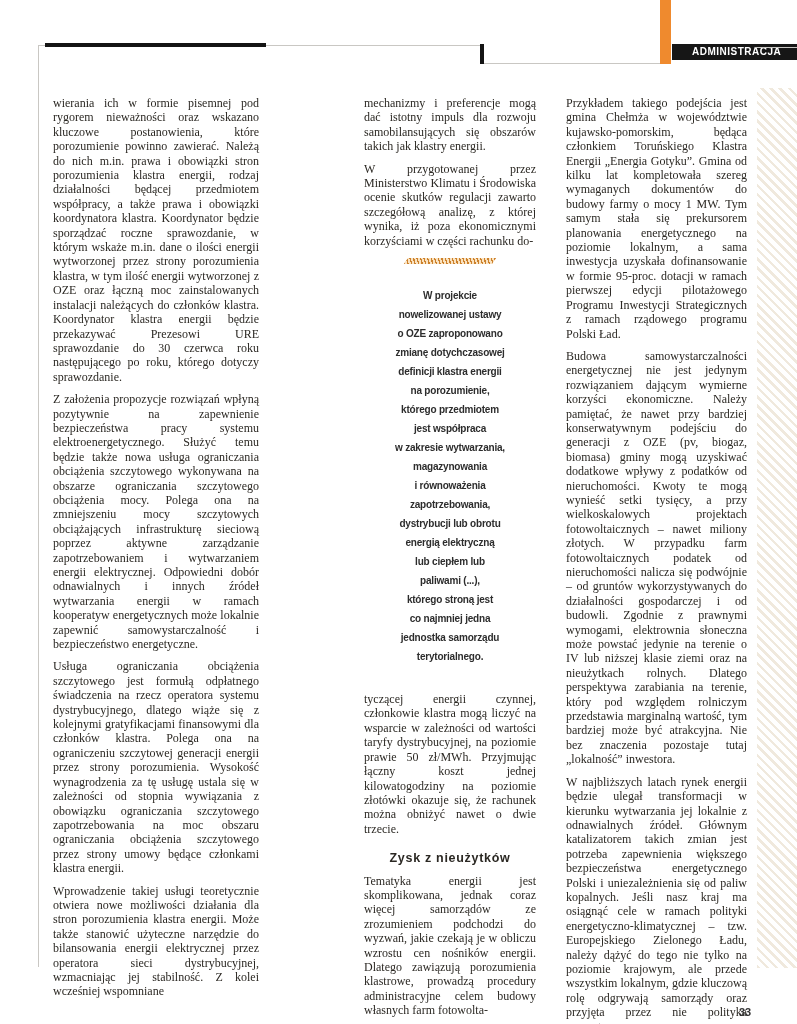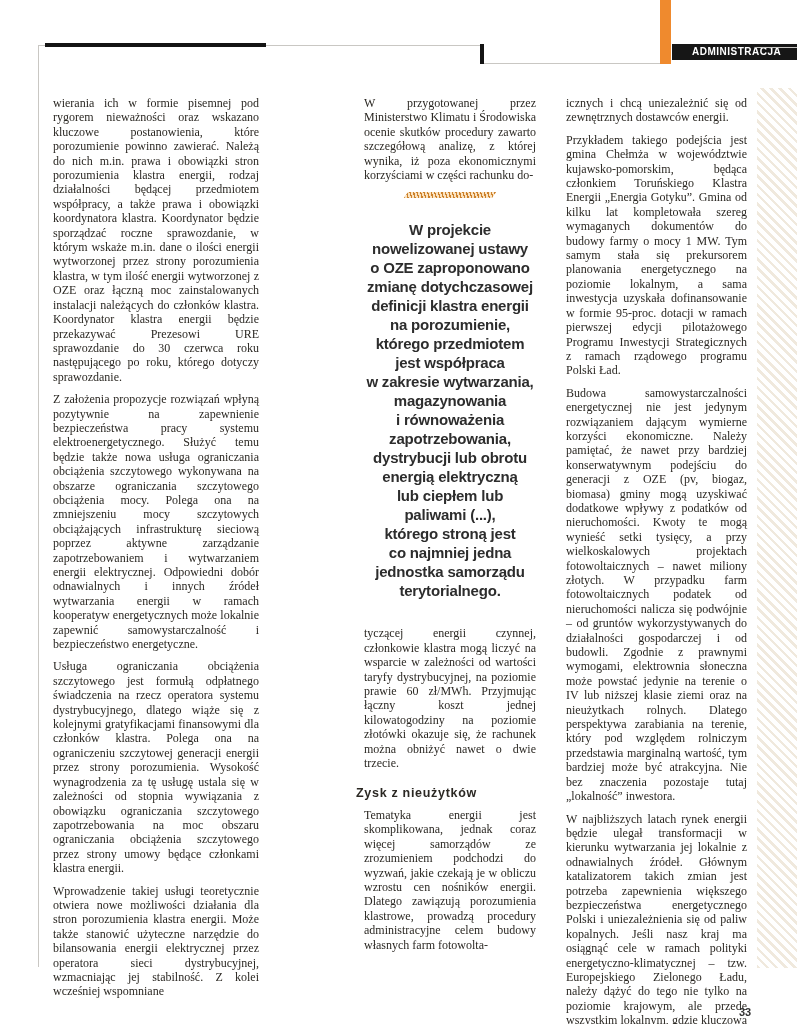--- a/index.html
+++ b/index.html
@@ -38,28 +38,28 @@
 
   .squiggle {
     width:88px; height:6px; margin:10px auto 14px;
     background-color:#edbe85;
     background-image:repeating-linear-gradient(45deg, rgba(198,118,28,0.85) 0 1px, rgba(252,231,199,0.9) 1px 2.5px);
     transform:skewX(-35deg);
   }
 
   .pull-quote {
     font-family:"Liberation Sans", sans-serif; font-weight:bold;
-    font-size:15px; line-height:19px; letter-spacing:-0.2px;
+    font-size:10px; line-height:19px; letter-spacing:-0.2px;
     text-align:center; white-space:pre-line; color:#2d2d2d;
     margin:22px 0 26px;
   }
 
   .subhead {
     font-family:"Liberation Sans", sans-serif; font-weight:bold;
-    font-size:12.5px; letter-spacing:0.7px; text-align:left;
+    font-size:12.5px; letter-spacing:0.7px; text-align:center;
     margin:15px 0 4px;
   }
 
   .footnote {
     font-family:"Liberation Sans", sans-serif; font-style:italic; font-weight:bold;
     font-size:11px; line-height:15px; text-align:left; margin-top:5px; color:#2b2823;
   }
 
   .page-number {
     position:absolute; left:739px; top:1006px;
@@ -83,21 +83,22 @@
   <div class="hatch"></div>
 
   <div class="col col-1">
     <p>wierania ich w formie pisemnej pod rygorem nieważności oraz wskazano kluczowe postanowienia, które porozumienie powinno zawierać. Należą do nich m.in. prawa i obowiązki stron porozumienia klastra energii, rodzaj działalności będącej przedmiotem współpracy, a także prawa i obowiązki koordynatora klastra. Koordynator będzie sporządzać roczne sprawozdanie, w którym wskaże m.in. dane o ilości energii wytworzonej przez strony porozumienia klastra, w tym ilość energii wytworzonej z OZE oraz łączną moc zainstalowanych instalacji należących do członków klastra. Koordynator klastra energii będzie przekazywać Prezesowi URE sprawozdanie do 30 czerwca roku następującego po roku, którego dotyczy sprawozdanie.</p>
     <p>Z założenia propozycje rozwiązań wpłyną pozytywnie na zapewnienie bezpieczeństwa pracy systemu elektroenergetycznego. Służyć temu będzie także nowa usługa ograniczania obciążenia szczytowego wykonywana na obszarze ograniczania szczytowego obciążenia mocy. Polega ona na zmniejszeniu mocy szczytowych obciążających infrastrukturę sieciową poprzez aktywne zarządzanie zapotrzebowaniem i wytwarzaniem energii elektrycznej. Odpowiedni dobór odnawialnych i innych źródeł wytwarzania energii w ramach kooperatyw energetycznych może lokalnie zapewnić samowystarczalność i bezpieczeństwo energetyczne.</p>
     <p>Usługa ograniczania obciążenia szczytowego jest formułą odpłatnego świadczenia na rzecz operatora systemu dystrybucyjnego, dlatego wiąże się z kolejnymi gratyfikacjami finansowymi dla członków klastra. Polega ona na ograniczeniu szczytowej generacji energii przez strony porozumienia. Wysokość wynagrodzenia za tę usługę ustala się w zależności od stopnia wywiązania z obowiązku ograniczania szczytowego zapotrzebowania na moc obszaru ograniczania obciążenia szczytowego przez strony umowy będące członkami klastra energii.</p>
     <p>Wprowadzenie takiej usługi teoretycznie otwiera nowe możliwości działania dla stron porozumienia klastra energii. Może także stanowić użyteczne narzędzie do bilansowania energii elektrycznej przez operatora sieci dystrybucyjnej, wzmacniając jej stabilność. Z kolei wcześniej wspomniane</p>
   </div>
 
   <div class="col col-2">
-    <p>W przygotowanej przez Ministerstwo Klimatu i Środowiska ocenie skutków procedury zawarto szczegółową analizę, z której wynika, iż poza ekonomicznymi korzyściami w części rachunku do-</p>
+    <p>mechanizmy i preferencje mogą dać istotny impuls dla rozwoju samobilansujących się obszarów takich jak klastry energii.</p>
+    <p>W przygotowanej przez Ministerstwo Klimatu i Środowiska ocenie skutków regulacji zawarto szczegółową analizę, z której wynika, iż poza ekonomicznymi korzyściami w części rachunku do-</p>
     <div class="squiggle"></div>
     <div class="pull-quote">W projekcie
 nowelizowanej ustawy
 o OZE zaproponowano
 zmianę dotychczasowej
 definicji klastra energii
 na porozumienie,
 którego przedmiotem
 jest współpraca
 w zakresie wytwarzania,
@@ -105,27 +106,26 @@
 i równoważenia
 zapotrzebowania,
 dystrybucji lub obrotu
 energią elektryczną
 lub ciepłem lub
 paliwami (...),
 którego stroną jest
 co najmniej jedna
 jednostka samorządu
 terytorialnego.</div>
-    <p>tyczącej energii czynnej, członkowie klastra mogą liczyć na wsparcie w zależności od wartości taryfy dystrybucyjnej, na poziomie prawie 60 zł/MWh. Przyjmując łączny koszt jednej kilowatogodziny na poziomie złotówki okazuje się, że rachunek można obniżyć nawet o dwie trzecie.</p>
+    <p>tyczącej energii czynnej, członkowie klastra mogą liczyć na wsparcie w zależności od wartości taryfy dystrybucyjnej, na poziomie prawie 50 zł/MWh. Przyjmując łączny koszt jednej kilowatogodziny na poziomie złotówki okazuje się, że rachunek można obniżyć nawet o dwie trzecie.</p>
     <div class="subhead">Zysk z nieużytków</div>
     <p>Tematyka energii jest skomplikowana, jednak coraz więcej samorządów ze zrozumieniem podchodzi do wyzwań, jakie czekają je w obliczu wzrostu cen nośników energii. Dlatego zawiązują porozumienia klastrowe, prowadzą procedury administracyjne celem budowy własnych farm fotowolta-</p>
   </div>
 
   <div class="col col-3">
-    <p>icznych i chcą uniezależnić się od zewnętrznych dostawców energii.</p>
     <p>Przykładem takiego podejścia jest gmina Chełmża w województwie kujawsko-pomorskim, będąca członkiem Toruńskiego Klastra Energii „Energia Gotyku”. Gmina od kilku lat kompletowała szereg wymaganych dokumentów do budowy farmy o mocy 1 MW. Tym samym stała się prekursorem planowania energetycznego na poziomie lokalnym, a sama inwestycja uzyskała dofinansowanie w formie 95-proc. dotacji w ramach pierwszej edycji pilotażowego Programu Inwestycji Strategicznych z ramach rządowego programu Polski Ład.</p>
     <p>Budowa samowystarczalności energetycznej nie jest jedynym rozwiązaniem dającym wymierne korzyści ekonomiczne. Należy pamiętać, że nawet przy bardziej konserwatywnym podejściu do generacji z OZE (pv, biogaz, biomasa) gminy mogą uzyskiwać dodatkowe wpływy z podatków od nieruchomości. Kwoty te mogą wynieść setki tysięcy, a przy wielkoskalowych projektach fotowoltaicznych – nawet miliony złotych. W przypadku farm fotowoltaicznych podatek od nieruchomości nalicza się podwójnie – od gruntów wykorzystywanych do działalności gospodarczej i od budowli. Zgodnie z prawnymi wymogami, elektrownia słoneczna może powstać jedynie na terenie o IV lub niższej klasie ziemi oraz na nieużytkach rolnych. Dlatego perspektywa zarabiania na terenie, który pod względem rolniczym przedstawia marginalną wartość, tym bardziej może być atrakcyjna. Nie bez znaczenia pozostaje tutaj „lokalność” inwestora.</p>
     <p>W najbliższych latach rynek energii będzie ulegał transformacji w kierunku wytwarzania jej lokalnie z odnawialnych źródeł. Głównym katalizatorem takich zmian jest potrzeba zapewnienia większego bezpieczeństwa energetycznego Polski i uniezależnienia się od paliw kopalnych. Jeśli nasz kraj ma osiągnąć cele w ramach polityki energetyczno-klimatycznej – tzw. Europejskiego Zielonego Ładu, należy dążyć do tego nie tylko na poziomie krajowym, ale przede wszystkim lokalnym, gdzie kluczową rolę odgrywają samorządy oraz przyjęta przez nie polityka energetyczna. ■</p>
   </div>
 
   <div class="page-number">33</div>
 
 </div>
 
 </body></html>

